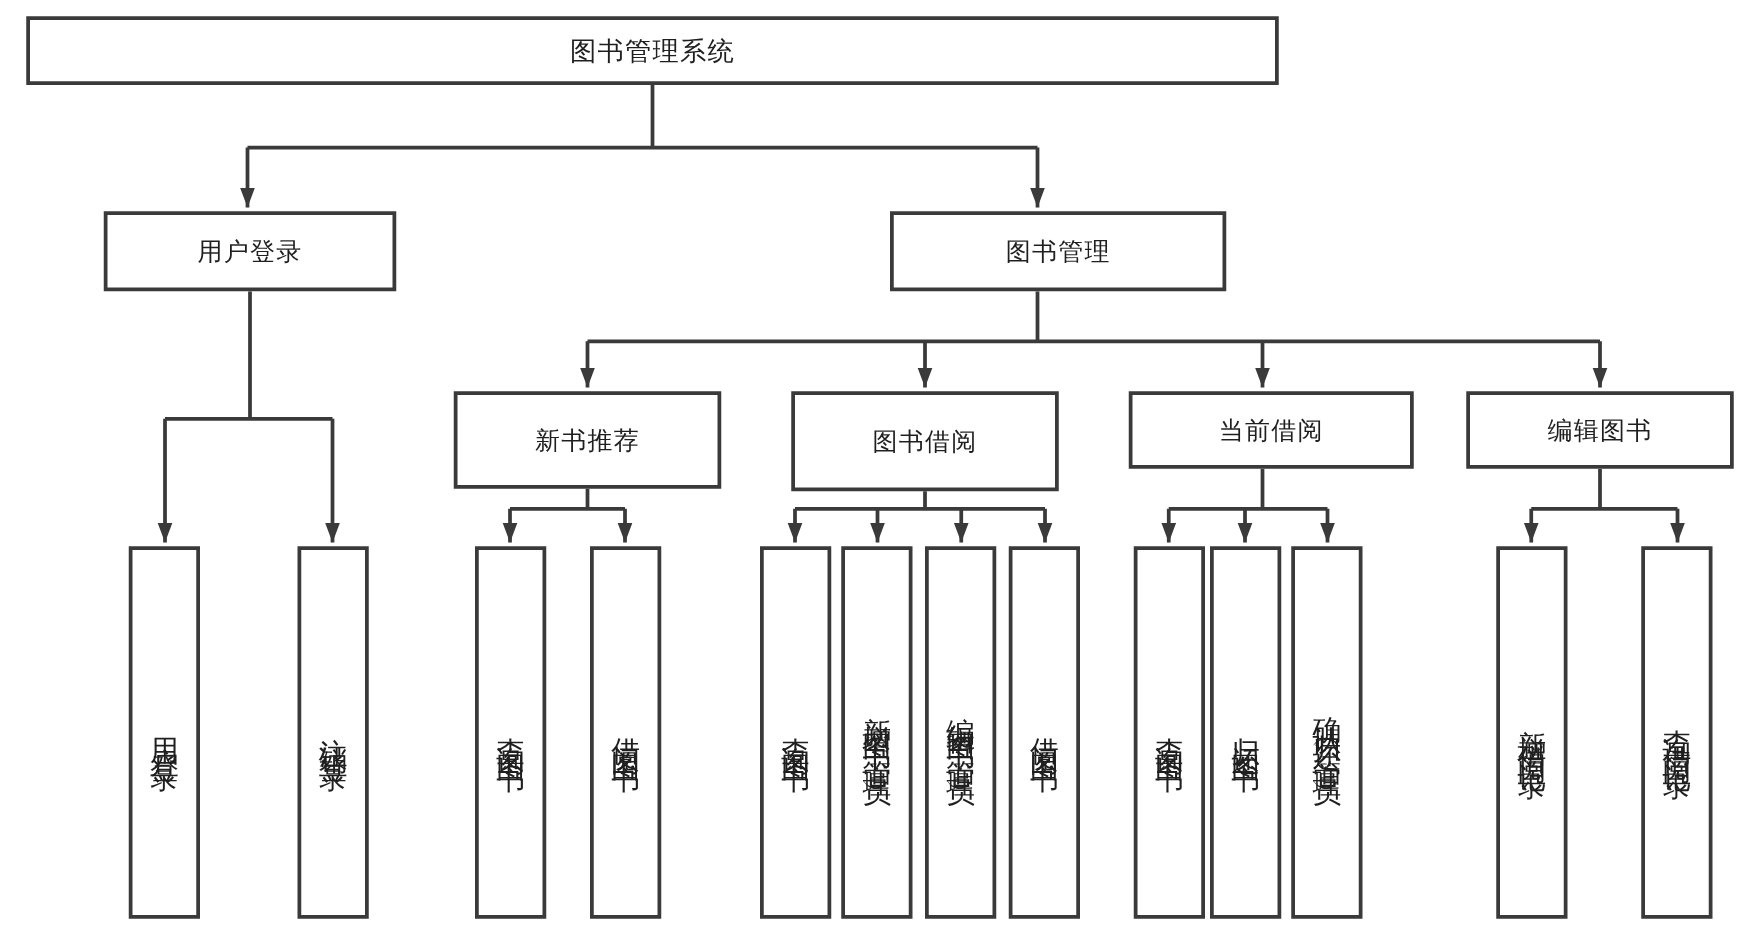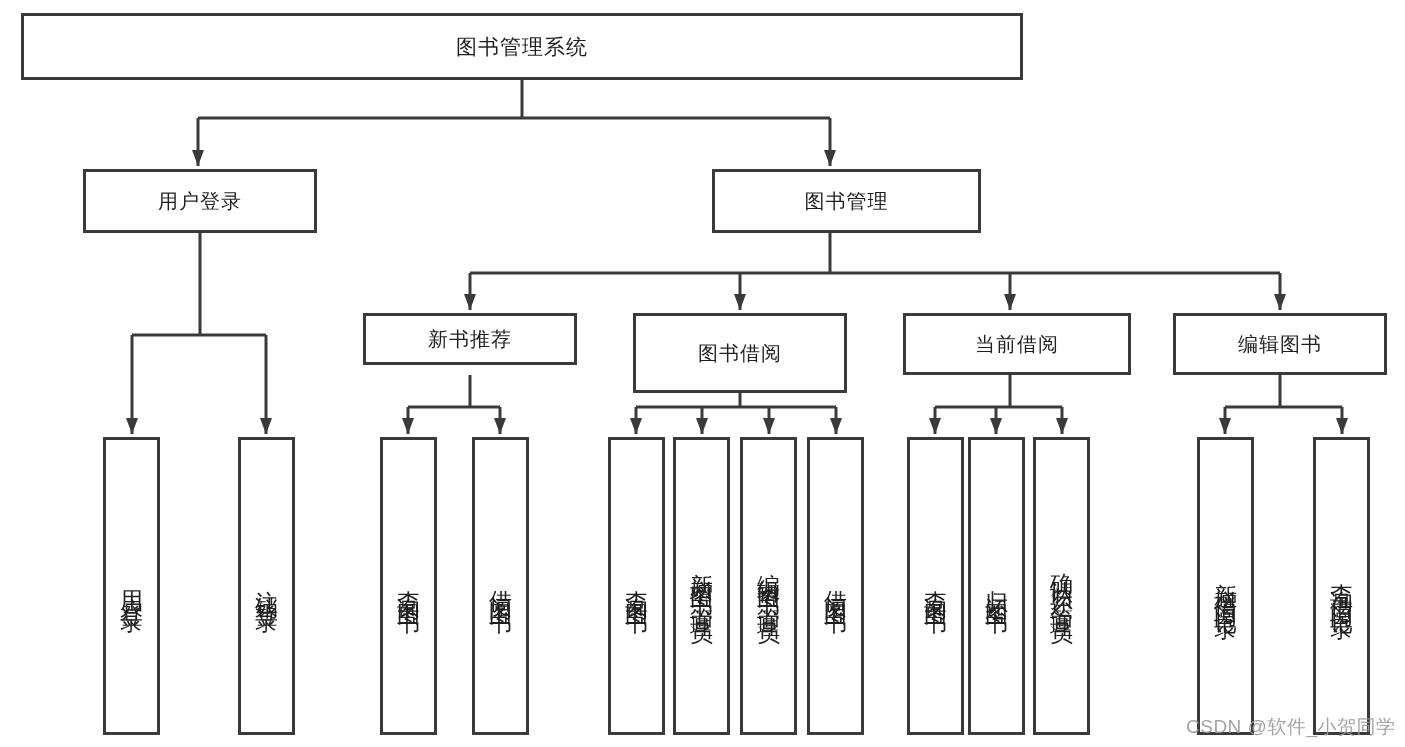--- a/index.html
+++ b/index.html
@@ -118,32 +118,32 @@
     </g>
 
     <g>
       <line x1="1280" y1="375" x2="1280" y2="407"></line>
       <line x1="1225" y1="407" x2="1342" y2="407"></line>
       <line x1="1225" y1="407" x2="1225" y2="434" marker-end="url(#arw)"></line>
       <line x1="1342" y1="407" x2="1342" y2="434" marker-end="url(#arw)"></line>
     </g>
   </svg>
 
-  <div class="node lvl1" style="left:21px; top:13px; width:1002px; height:67px;">
+  <div class="node lvl1" style="left:21px; top:13px; width:1002px; height:55px;">
     <span>图书管理系统</span>
   </div>
 
   <div class="node lvl2" style="left:83px; top:169px; width:234px; height:64px;">
     <span>用户登录</span>
   </div>
   <div class="node lvl2" style="left:712px; top:169px; width:269px; height:64px;">
     <span>图书管理</span>
   </div>
 
-  <div class="node lvl3" style="left:363px; top:313px; width:214px; height:52px;">
+  <div class="node lvl3" style="left:363px; top:313px; width:214px; height:78px;">
     <span>新书推荐</span>
   </div>
   <div class="node lvl3" style="left:633px; top:313px; width:214px; height:80px;">
     <span>图书借阅</span>
   </div>
   <div class="node lvl3" style="left:903px; top:313px; width:228px; height:62px;">
     <span>当前借阅</span>
   </div>
   <div class="node lvl3" style="left:1173px; top:313px; width:214px; height:62px;">
     <span>编辑图书</span>
@@ -186,15 +186,14 @@
     <span>确认归还（管理员）</span>
   </div>
 
   <div class="node leaf" style="left:1197px; top:437px; width:57px; height:298px;">
     <span>新增借阅记录</span>
   </div>
   <div class="node leaf" style="left:1313px; top:437px; width:57px; height:298px;">
     <span>查询借阅记录</span>
   </div>
 
-  <div class="watermark">CSDN @软件_小贺同学</div>
 
 </div>
 
 </body></html>

